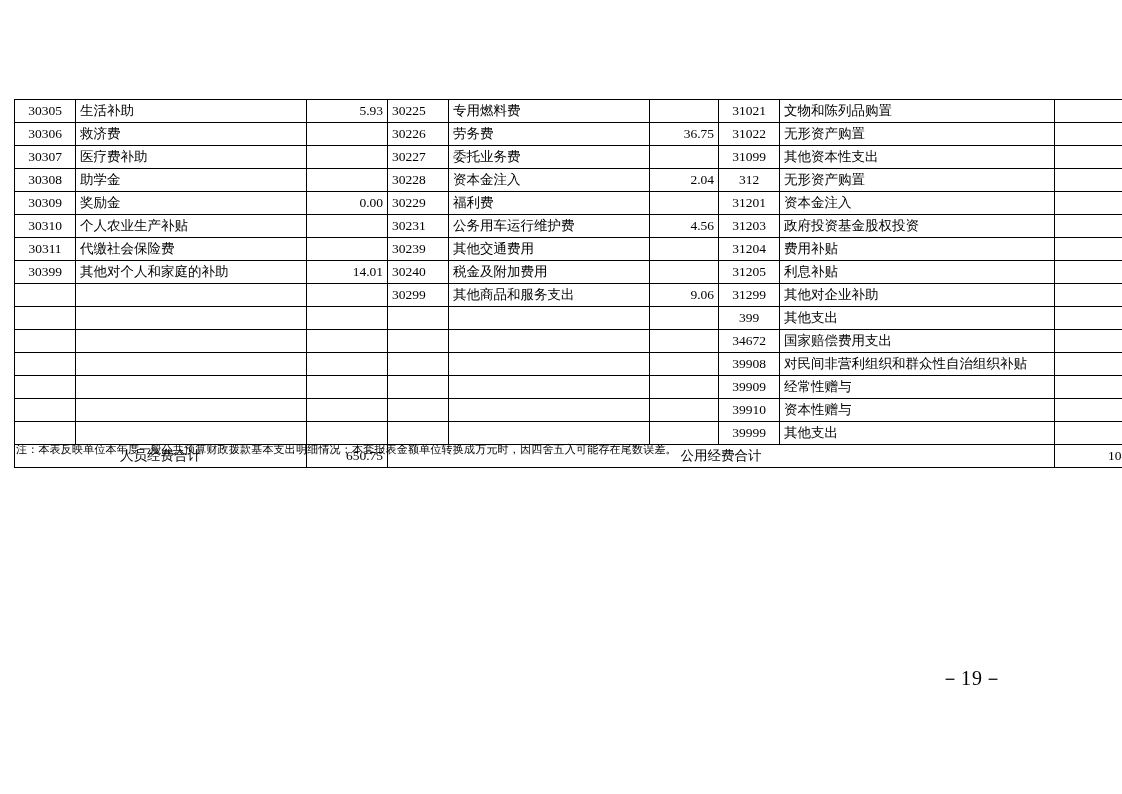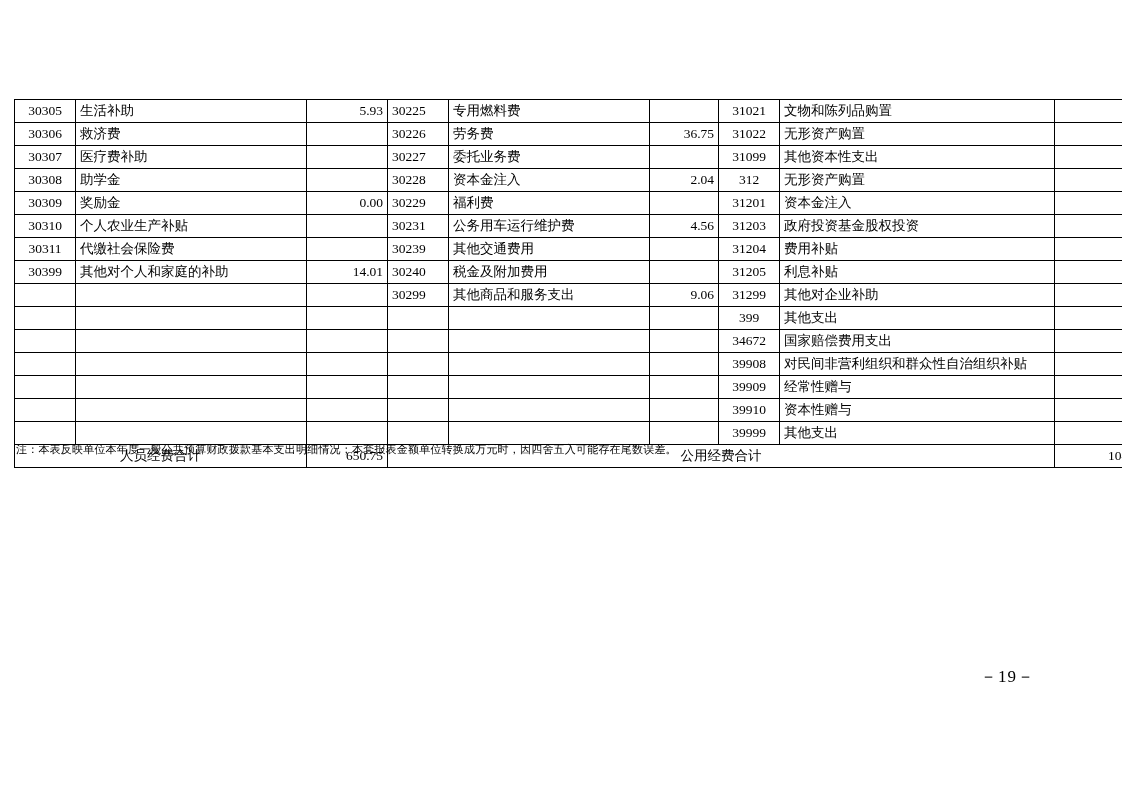--- a/index.html
+++ b/index.html
@@ -66,23 +66,22 @@
     left: 16px;
     top: 442px;
     font-size: 11px;
     letter-spacing: 0.2px;
     white-space: nowrap;
   }
   .page-number {
     position: absolute;
     left: 940px;
     top: 665px;
-    font-size: 17px;
+    font-size: 20px;
     letter-spacing: 1px;
-    margin-left: 40px;
   }
 </style>
 </head>
 <body>
 
 <div class="page">
 
   <div class="table-wrap">
     <table class="budget">
       <tbody>

